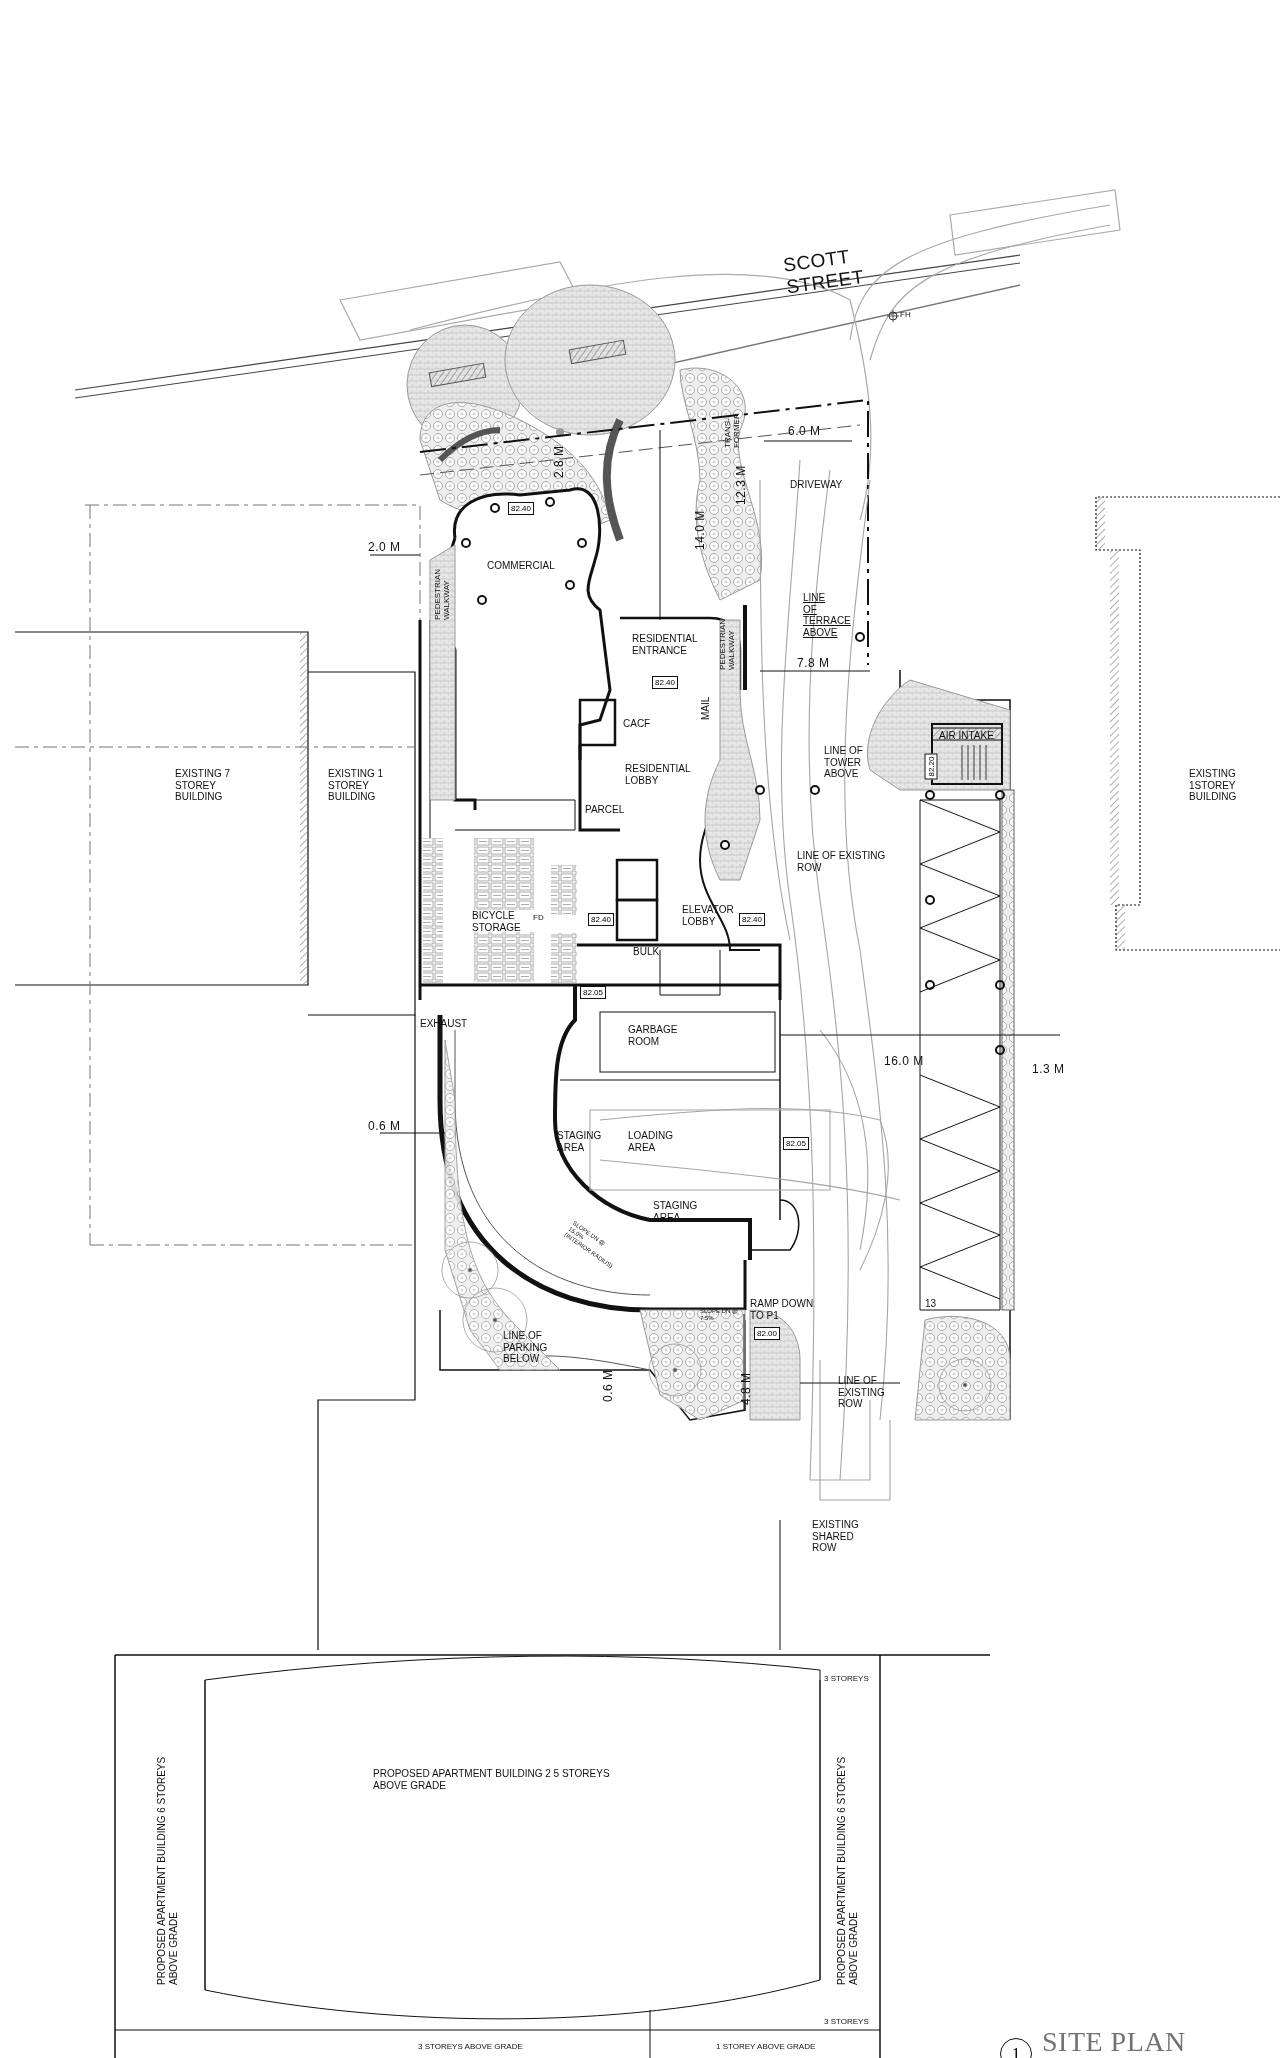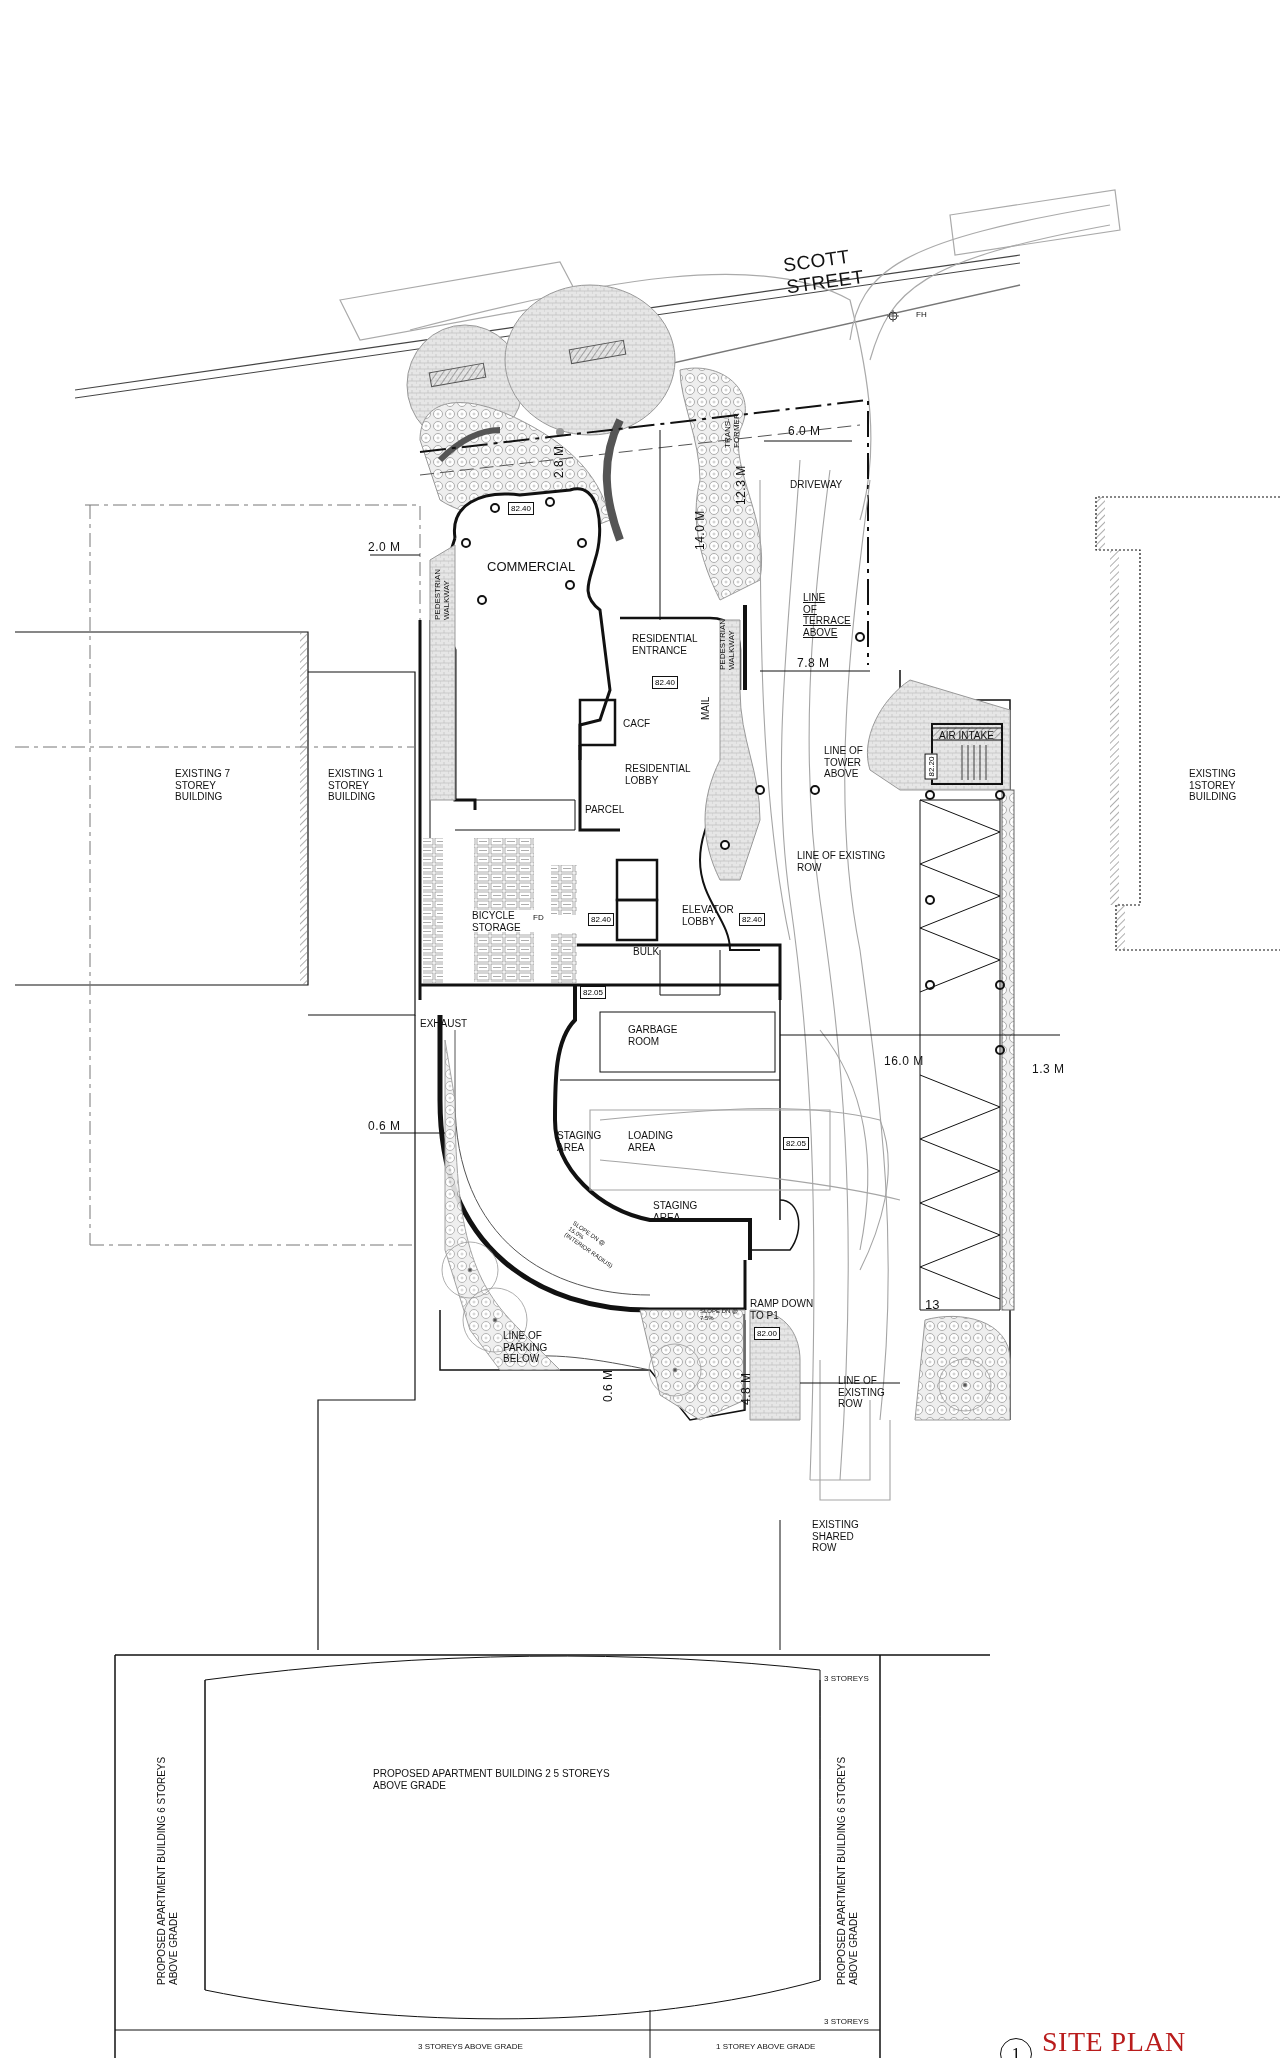--- a/index.html
+++ b/index.html
@@ -1,28 +1,28 @@
 <!DOCTYPE html>
 <html><head>
 <meta charset="utf-8">
 <style>
   html, body { margin:0; padding:0; background:#ffffff; }
   body { width:1280px; height:2058px; position:relative; overflow:hidden; font-family:"Liberation Sans", sans-serif; }
   #canvas { position:absolute; left:0; top:0; width:1280px; height:2058px; }
   .lbl { position:absolute; font-family:"Liberation Sans", sans-serif; font-size:10px; line-height:1.15; color:#111; white-space:pre; text-transform:uppercase; }
   .lbl.sm { font-size:8px; }
-  .lbl.md { font-size:13px; }
+  .lbl.md { font-size:10px; }
   .lbl.dim { font-size:12px; font-weight:normal; letter-spacing:0.5px; }
   .lbl.street { font-size:19px; letter-spacing:0.5px; transform:rotate(-8deg); transform-origin:left top; }
   .lbl.rot { transform:rotate(-90deg); transform-origin:left top; }
   .lbl.rot90 { transform:rotate(90deg); transform-origin:left top; }
   .elev { position:absolute; font-size:8px; border:1px solid #111; background:#fff; padding:0 2px; line-height:11px; font-family:"Liberation Sans", sans-serif; }
   .title-wrap { position:absolute; left:1000px; top:2026px; }
   .title-num { position:absolute; left:0; top:12px; width:30px; height:30px; border:1.5px solid #111; border-radius:50%; text-align:center; font-family:"Liberation Serif", serif; font-size:17px; line-height:30px; }
-  .title-text { position:absolute; left:42px; top:0; font-family:"Liberation Serif", serif; font-size:28px; letter-spacing:0.5px; color:#b91c1c; white-space:nowrap; }
+  .title-text { position:absolute; left:42px; top:0; font-family:"Liberation Serif", serif; font-size:28px; letter-spacing:0.5px; color:#737373; white-space:nowrap; }
 </style>
 </head>
 <body>
 
 <svg id="canvas" viewBox="0 0 1280 2058" xmlns="http://www.w3.org/2000/svg">
   <defs>
     <pattern id="hatch" width="5" height="5" patternUnits="userSpaceOnUse" patternTransform="rotate(45)">
       <line x1="0" y1="0" x2="0" y2="5" stroke="#777" stroke-width="1.2"></line>
     </pattern>
     <pattern id="pave" width="8" height="6" patternUnits="userSpaceOnUse">
@@ -216,21 +216,21 @@
     <path d="M880 1655 V2058" stroke-width="1.5"></path>
     <path d="M205 1680 C430 1650 640 1650 820 1670 C820 1800 820 1880 820 1980 C640 2030 400 2030 205 1990 Z" stroke-width="1"></path>
     <path d="M205 1680 V1990 M820 1680 V1980" stroke-width="1"></path>
     <path d="M115 2030 H880" stroke-width="1"></path>
     <path d="M650 2010 V2058" stroke-width="1"></path>
   </g>
 </svg>
 
 <div class="lbl street" style="left:782px;top:255px;">SCOTT
 STREET</div>
-<div class="lbl sm" style="left:900px;top:310px;margin-left:16px;">FH</div>
+<div class="lbl sm" style="left:900px;top:310px;">FH</div>
 
 <div class="lbl dim" style="left:788px;top:425px;">6.0 m</div>
 <div class="lbl" style="left:790px;top:443px;margin-top:36px;">DRIVEWAY</div>
 <div class="lbl dim" style="left:368px;top:541px;">2.0 m</div>
 <div class="lbl dim rot" style="left:553px;top:478px;">2.8 m</div>
 <div class="lbl dim rot" style="left:735px;top:505px;">12.3 m</div>
 <div class="lbl dim rot" style="left:694px;top:550px;">14.0 m</div>
 <div class="lbl dim" style="left:797px;top:657px;">7.8 m</div>
 <div class="lbl dim" style="left:884px;top:1020px;margin-top:35px;">16.0 m</div>
 <div class="lbl dim" style="left:1032px;top:1020px;margin-top:43px;">1.3 m</div>

